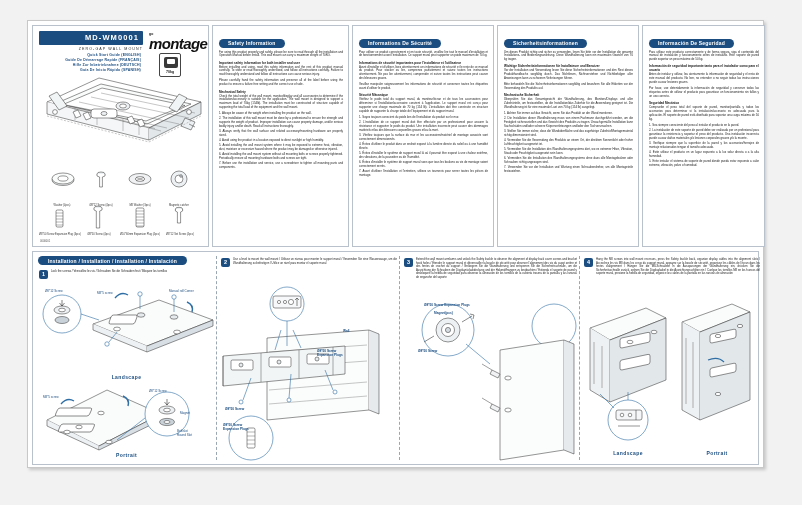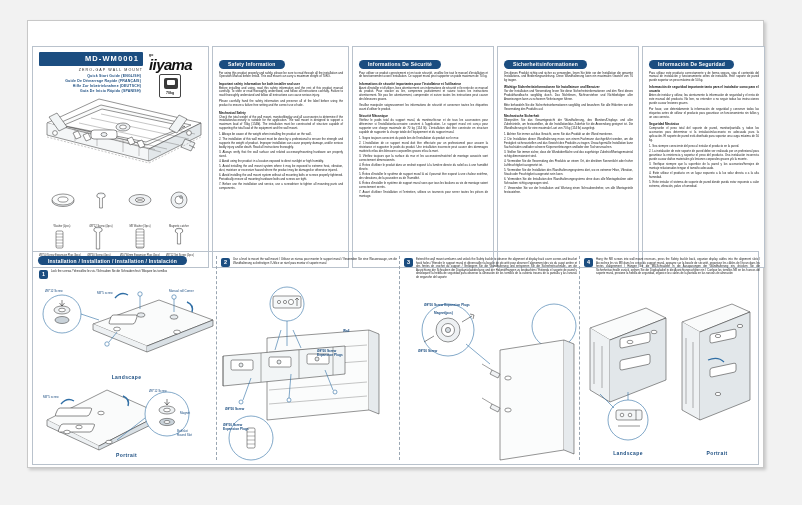--- a/index.html
+++ b/index.html
@@ -8,21 +8,21 @@
 
   #sheet {
     position:absolute; left:27px; top:20px; width:737px; height:448px;
     background:#ffffff; border:1px solid #c8c8c8;
     box-shadow:2px 2px 3px rgba(0,0,0,0.18);
   }
 
   
   #topband { position:absolute; left:4px; top:4px; right:4px; height:222px; }
 
-  .panel { position:absolute; border:1px solid #b9c2cc; background:#fff;margin-top:21px; }
+  .panel { position:absolute; border:1px solid #b9c2cc; background:#fff; }
 
   
   #product { left:0; top:0; width:177px; height:222px; }
   #titlebar {
     position:absolute; left:6px; top:5px; width:104px; height:14px;
     background:#1b4d80; border-radius:1px;
   }
   #titlebar span {
     position:absolute; right:4px; top:2px; color:#fff;
     font-size:7.5px; font-weight:bold; letter-spacing:1.1px;
@@ -126,21 +126,21 @@
       </div>
       <div id="subtitle">ZERO-GAP WALL MOUNT</div>
 
       <div class="guideline" style="top:27px;">Quick Start Guide (ENGLISH)</div>
       <div class="guideline" style="top:32px;">Guide De Démarrage Rapide (FRANÇAIS)</div>
       <div class="guideline" style="top:37px;">Hilfe Zur Inbetriebnahme (DEUTSCH)</div>
       <div class="guideline" style="top:42px;">Guía De Inicio Rápido (SPANISH)</div>
 
       <div id="logo">
         <span class="sup">go</span>
-        <span class="name">iiyama</span>
+        <span class="name">montage</span>
       </div>
 
       <div id="weightbox">
         <div class="wicon"></div>
         <div class="wtxt">70kg</div>
       </div>
 
       <svg id="bracket" viewBox="0 0 166 96">
         <g class="ln">
           <path d="M8,30 L60,6 L162,30 L110,56 Z" fill="#fff"></path>

